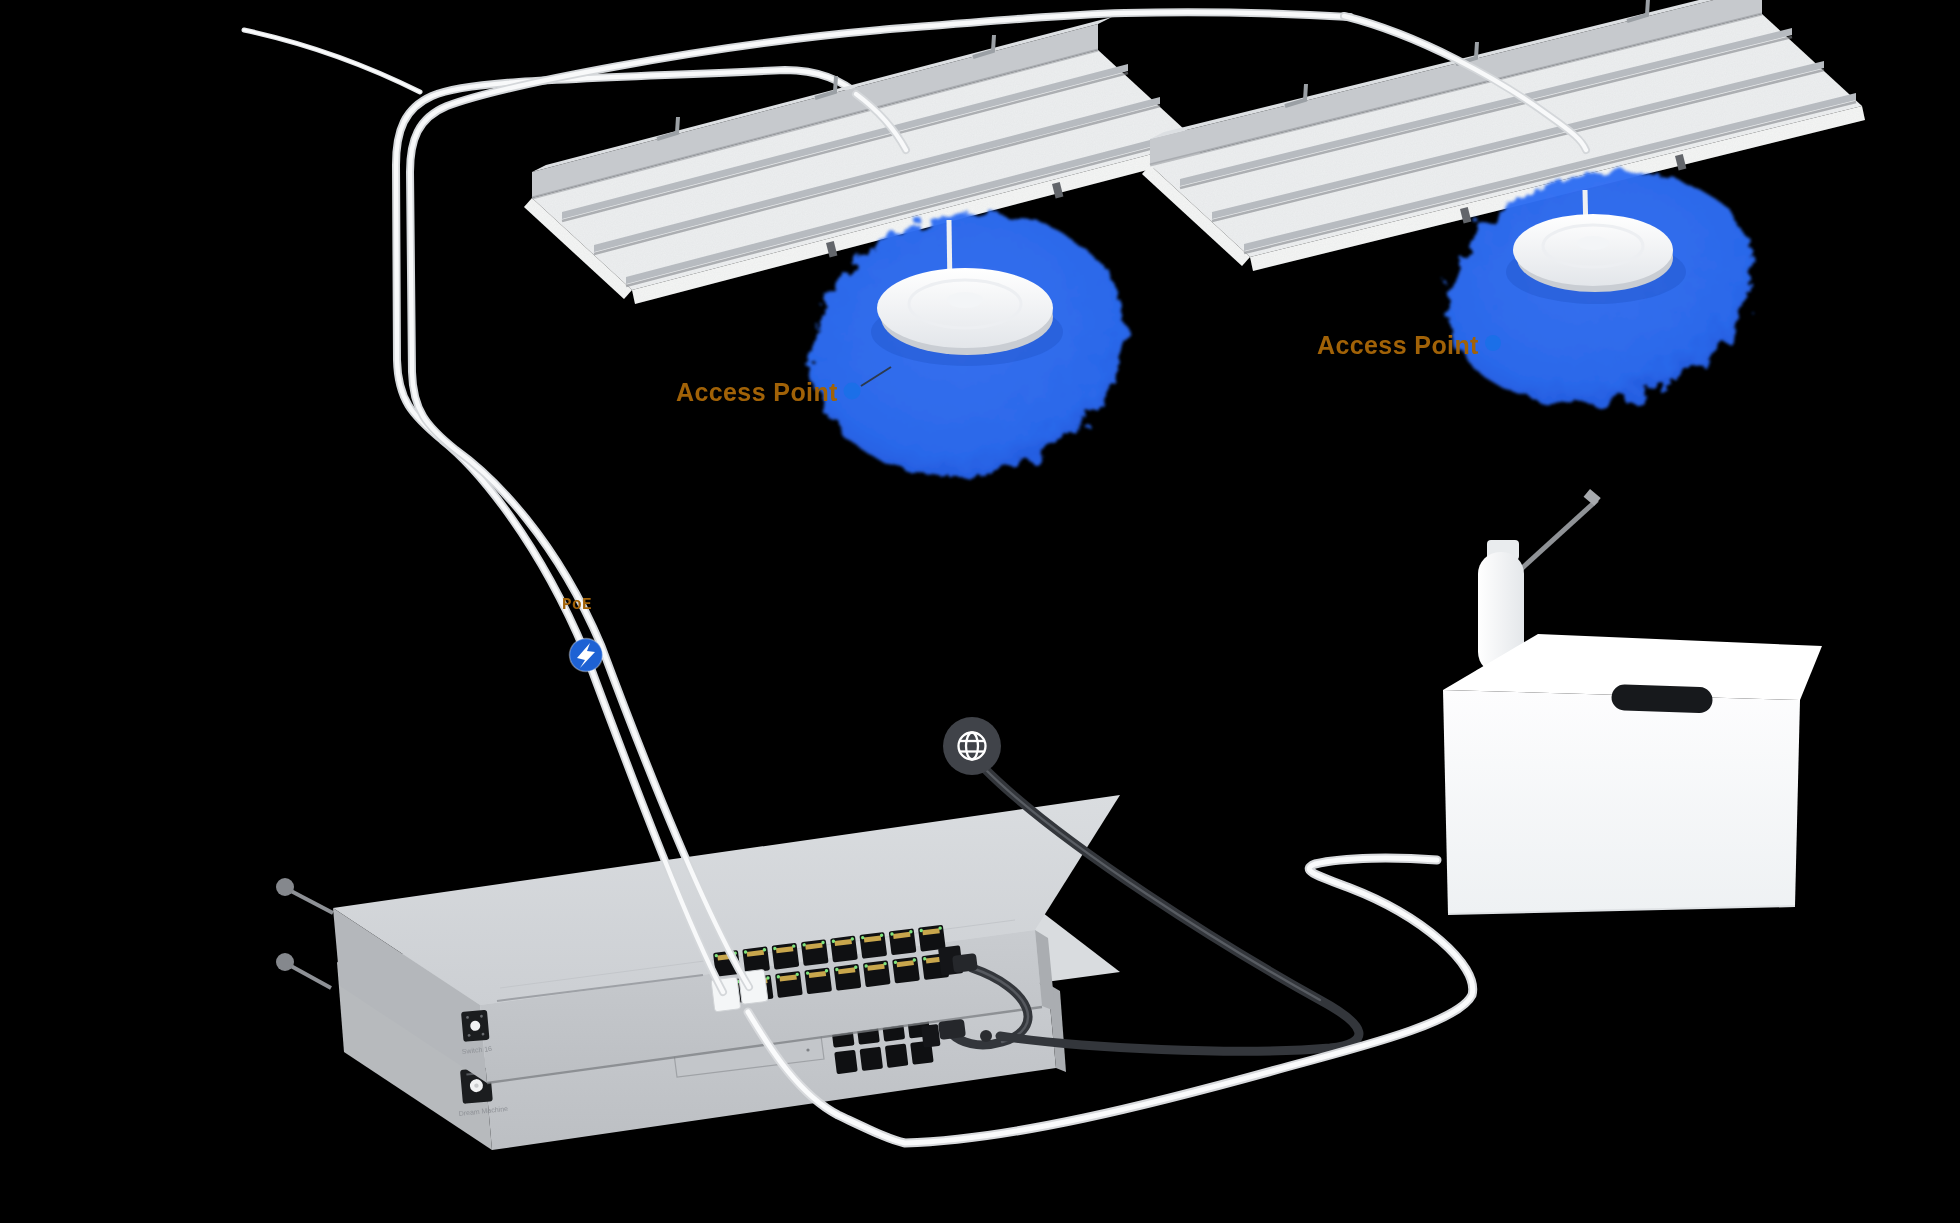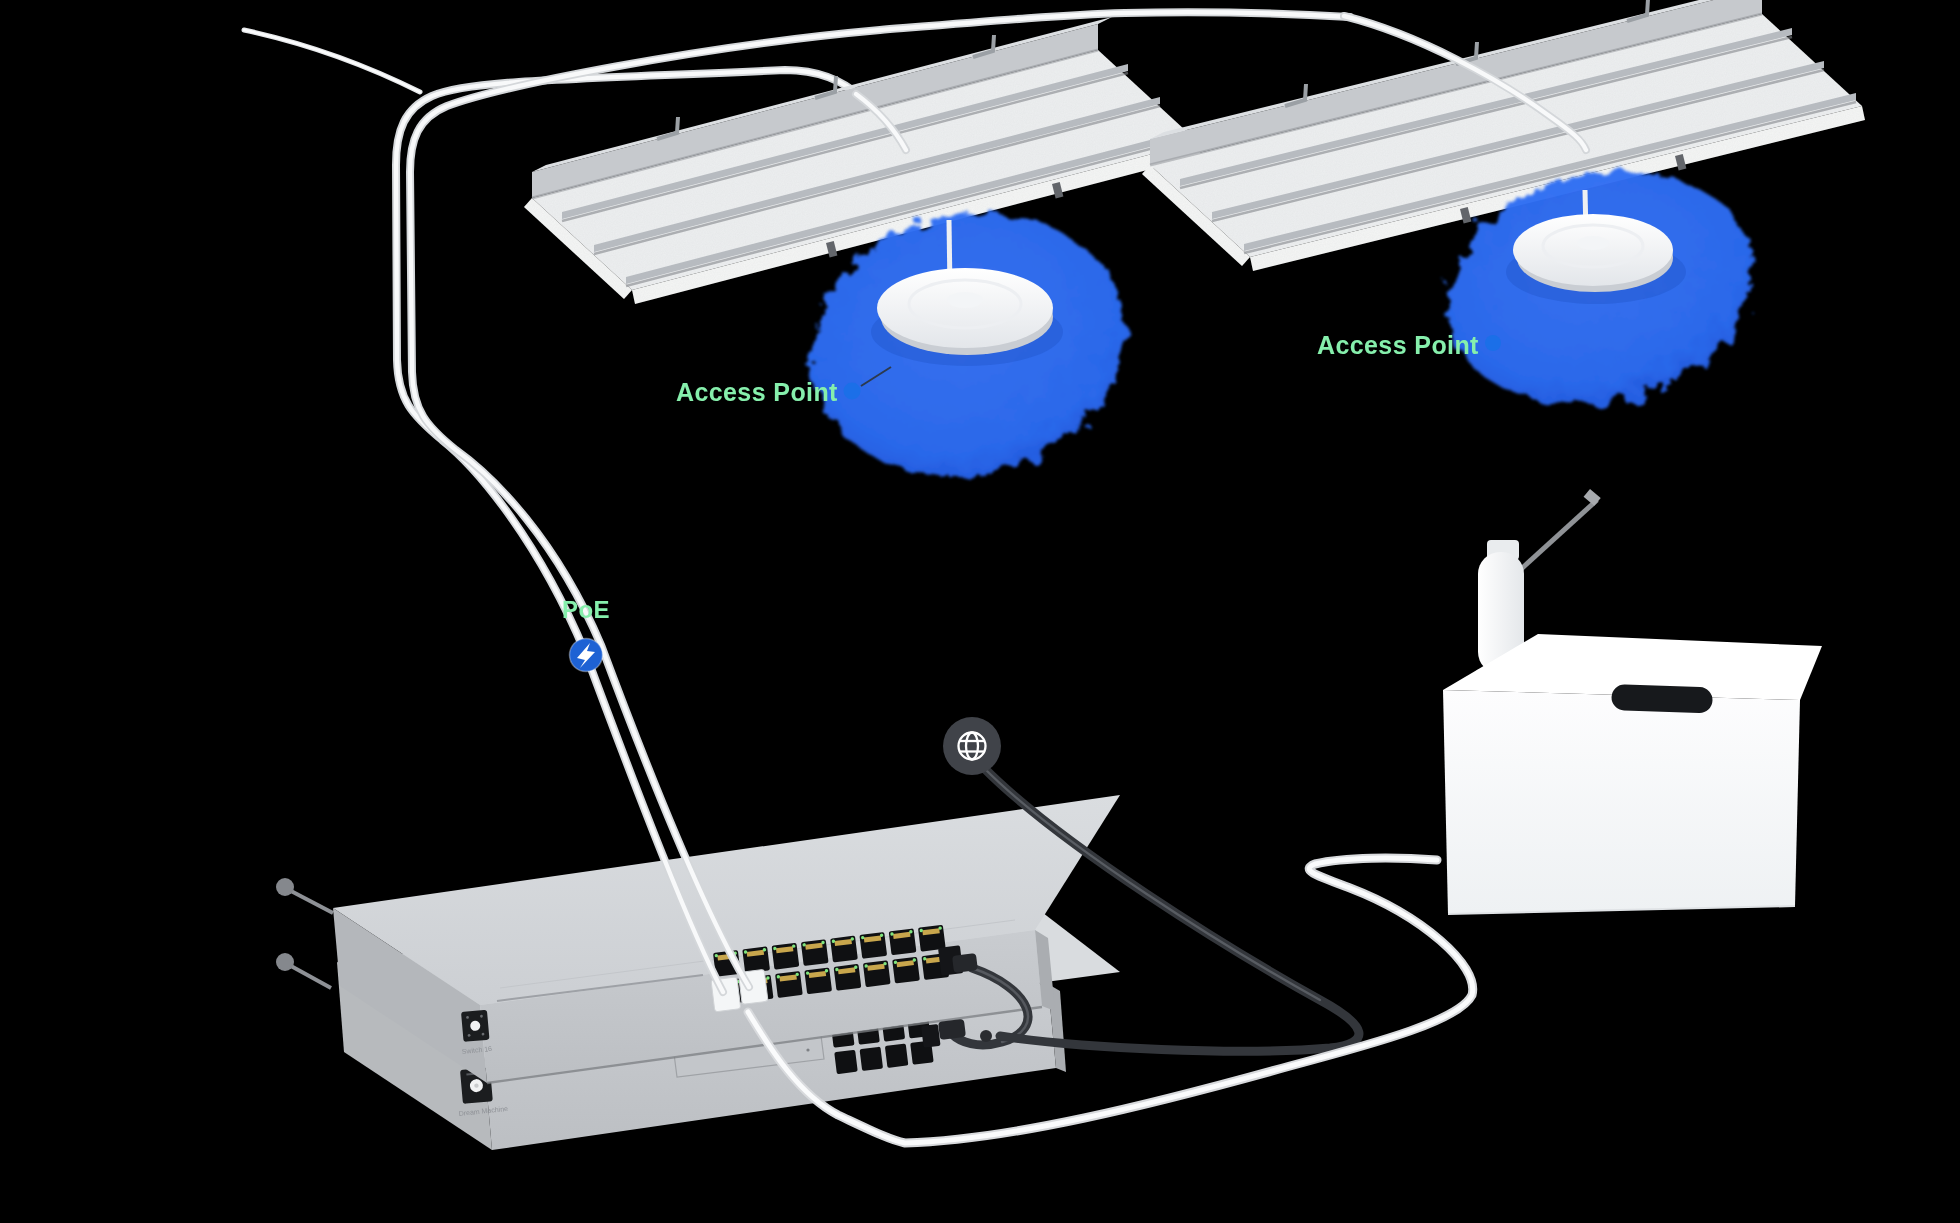--- a/index.html
+++ b/index.html
@@ -1,21 +1,21 @@
 <!DOCTYPE html>
 <html><head>
 <meta charset="utf-8">
 <style>
   html,body{margin:0;padding:0;background:#000;}
   .stage{position:relative;width:1960px;height:1223px;background:#000;overflow:hidden;
          font-family:"Liberation Sans", sans-serif;}
   .stage svg{position:absolute;left:0;top:0;}
   .floating-label{position:absolute;font-weight:bold;font-size:25px;letter-spacing:.4px;
-                  color:#86efac;white-space:nowrap;}
-  .poe-label{font-size:24px;}
+                  color:#a16207;white-space:nowrap;}
+  .poe-label{font-size:16px;font-family:Liberation Mono, monospace;}
 </style>
 </head>
 <body>
 
 <div class="stage">
 
 <svg width="1960" height="1223" viewBox="0 0 1960 1223">
   <defs>
     <filter id="paper" x="-5%" y="-5%" width="110%" height="110%">
       <feTurbulence type="fractalNoise" baseFrequency="0.9" numOctaves="2" result="n"></feTurbulence>

